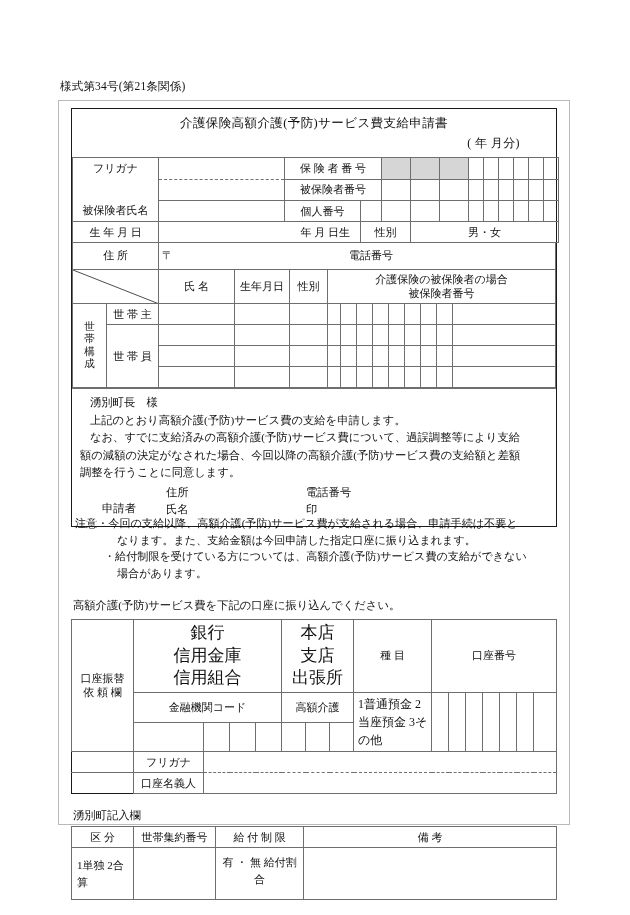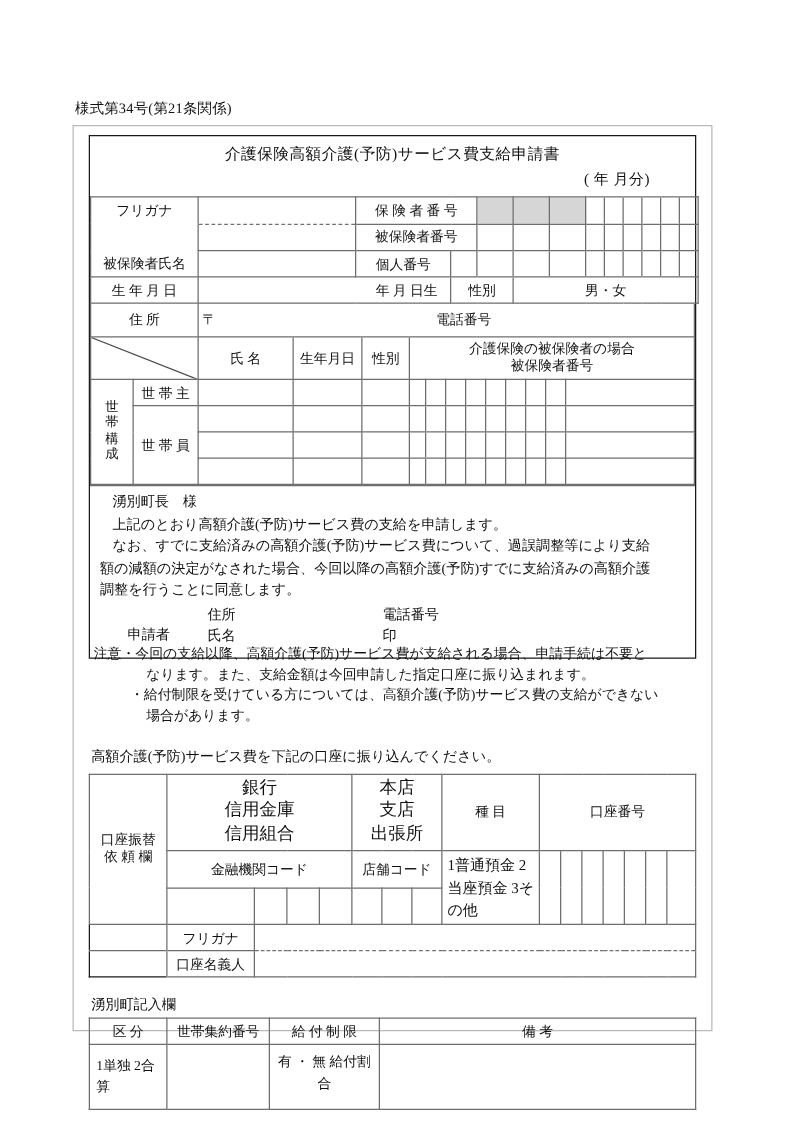--- a/index.html
+++ b/index.html
@@ -120,21 +120,21 @@
   }
 
   .banktable {
     margin-top: 6px;
     border: 1.6px solid #1a1a1a;
   }
   .banktable td { border: 0.8px solid #6e6e6e; }
   .bank3 {
     text-align: center;
     line-height: 1.35;
-    font-size: 14px;
+    font-size: 17px;
   }
   .bank3 .ln { display: block; }
   .r-al { text-align: right; padding-right: 10px; }
 
   .townlead {
     font-size: 11.3px;
     margin-top: 14px;
     padding-left: 2px;
   }
   .towntable {
@@ -352,21 +352,21 @@
       <td></td>
       <td></td>
     </tr>
   </tbody>
     </table>
 
   <div class="bodyblock">
     <p class="ind1">湧別町長　様</p>
     <p class="ind1">上記のとおり高額介護(予防)サービス費の支給を申請します。</p>
     <p class="ind1">なお、すでに支給済みの高額介護(予防)サービス費について、過誤調整等により支給</p>
-    <p>額の減額の決定がなされた場合、今回以降の高額介護(予防)すでに支給済みの高額介護</p>
+    <p>額の減額の決定がなされた場合、今回以降の高額介護(予防)サービス費の支給額と差額</p>
     <p>調整を行うことに同意します。</p>
     <div class="applicant">
       <div class="lab">申請者</div>
       <div class="fields">
         <div class="row">
           <div class="a">住所</div>
           <div>電話番号</div>
         </div>
         <div class="row">
           <div class="a">氏名</div>
@@ -419,21 +419,21 @@
       <td colspan="3" class="bank3">
         <span class="ln">本店</span>
         <span class="ln">支店</span>
         <span class="ln">出張所</span>
       </td>
       <td class="ctr" style="height:22px">種    目</td>
       <td colspan="7" class="ctr">口座番号</td>
     </tr>
     <tr>
       <td colspan="4" class="ctr">金融機関コード</td>
-      <td colspan="3" class="ctr">店舗コード</td>
+      <td colspan="3" class="ctr">高額介護</td>
       <td rowspan="2" class="tight small vmid" style="padding-left:4px;line-height:1.5">
         <span class="ln">1普通預金</span>
         <span class="ln">2当座預金</span>
         <span class="ln">3その他</span>
       </td>
       <td rowspan="2"></td>
       <td rowspan="2"></td>
       <td rowspan="2"></td>
       <td rowspan="2"></td>
       <td rowspan="2"></td>

